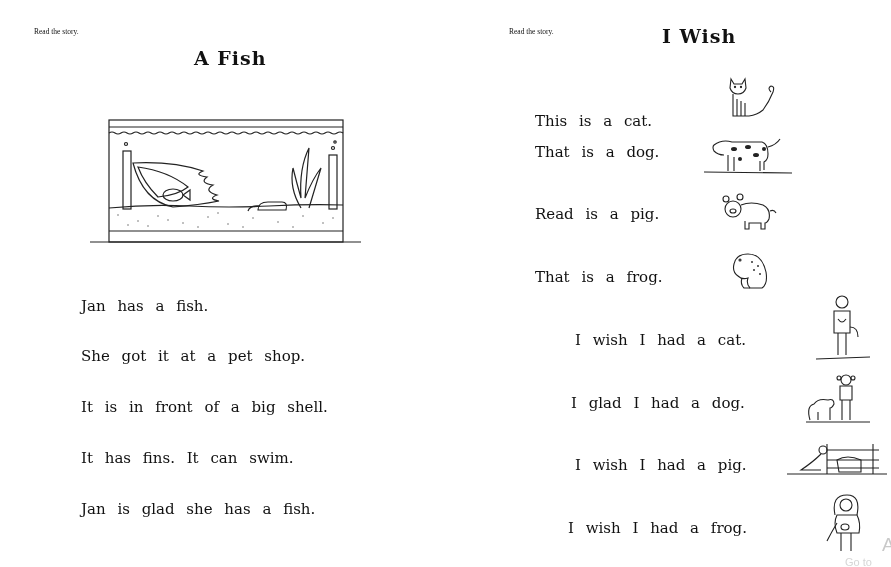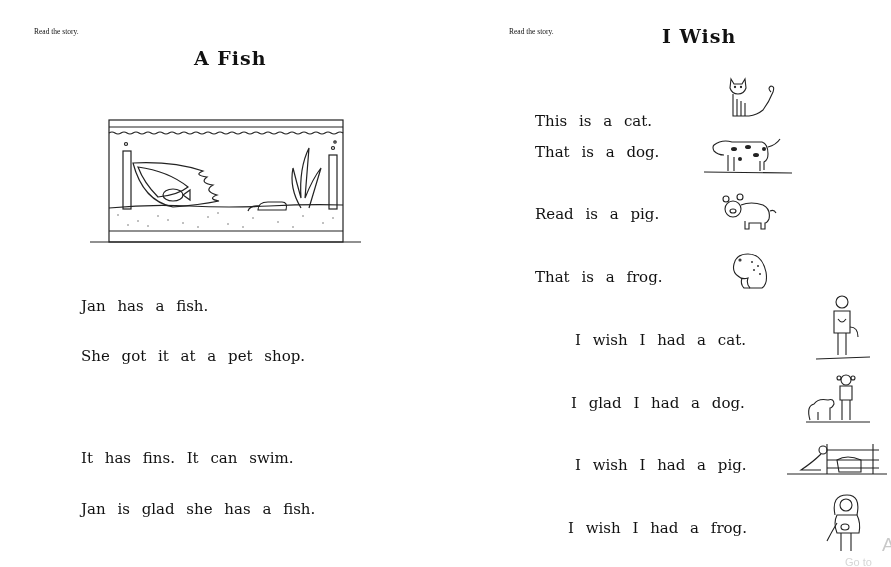--- a/index.html
+++ b/index.html
@@ -63,20 +63,21 @@
         <circle cx="205" cy="112" r="0.7"></circle>
         <circle cx="245" cy="103" r="0.7"></circle>
       <circle cx="40" cy="110" r="0.7"></circle>
         <circle cx="80" cy="105" r="0.7"></circle>
         <circle cx="130" cy="98" r="0.7"></circle>
     </g>
   </svg>
 
   <div class="line" style="left:81px;top:347px;">She got it at a pet shop.</div>
   <div class="line" style="left:81px;top:297px;">Jan has a fish.</div>
+  <div class="line" style="left:81px;top:398px;">It is in front of a big shell.</div>
   <div class="line" style="left:81px;top:449px;">It has fins. It can swim.</div>
   <div class="line" style="left:81px;top:500px;">Jan is glad she has a fish.</div>
 </div>
 
 <div class="page page-right">
   <div class="instr" style="left:59px;top:27px;">Read the story.</div>
   <div class="title" style="left:212px;top:25px;font-weight:bold;">I Wish</div>
 
   <div class="line" style="left:85px;top:80px;margin-top:32px;">This is a cat.</div>
   <svg class="pic" style="left:275px;top:75px;" width="56" height="46" viewBox="0 0 56 46">

